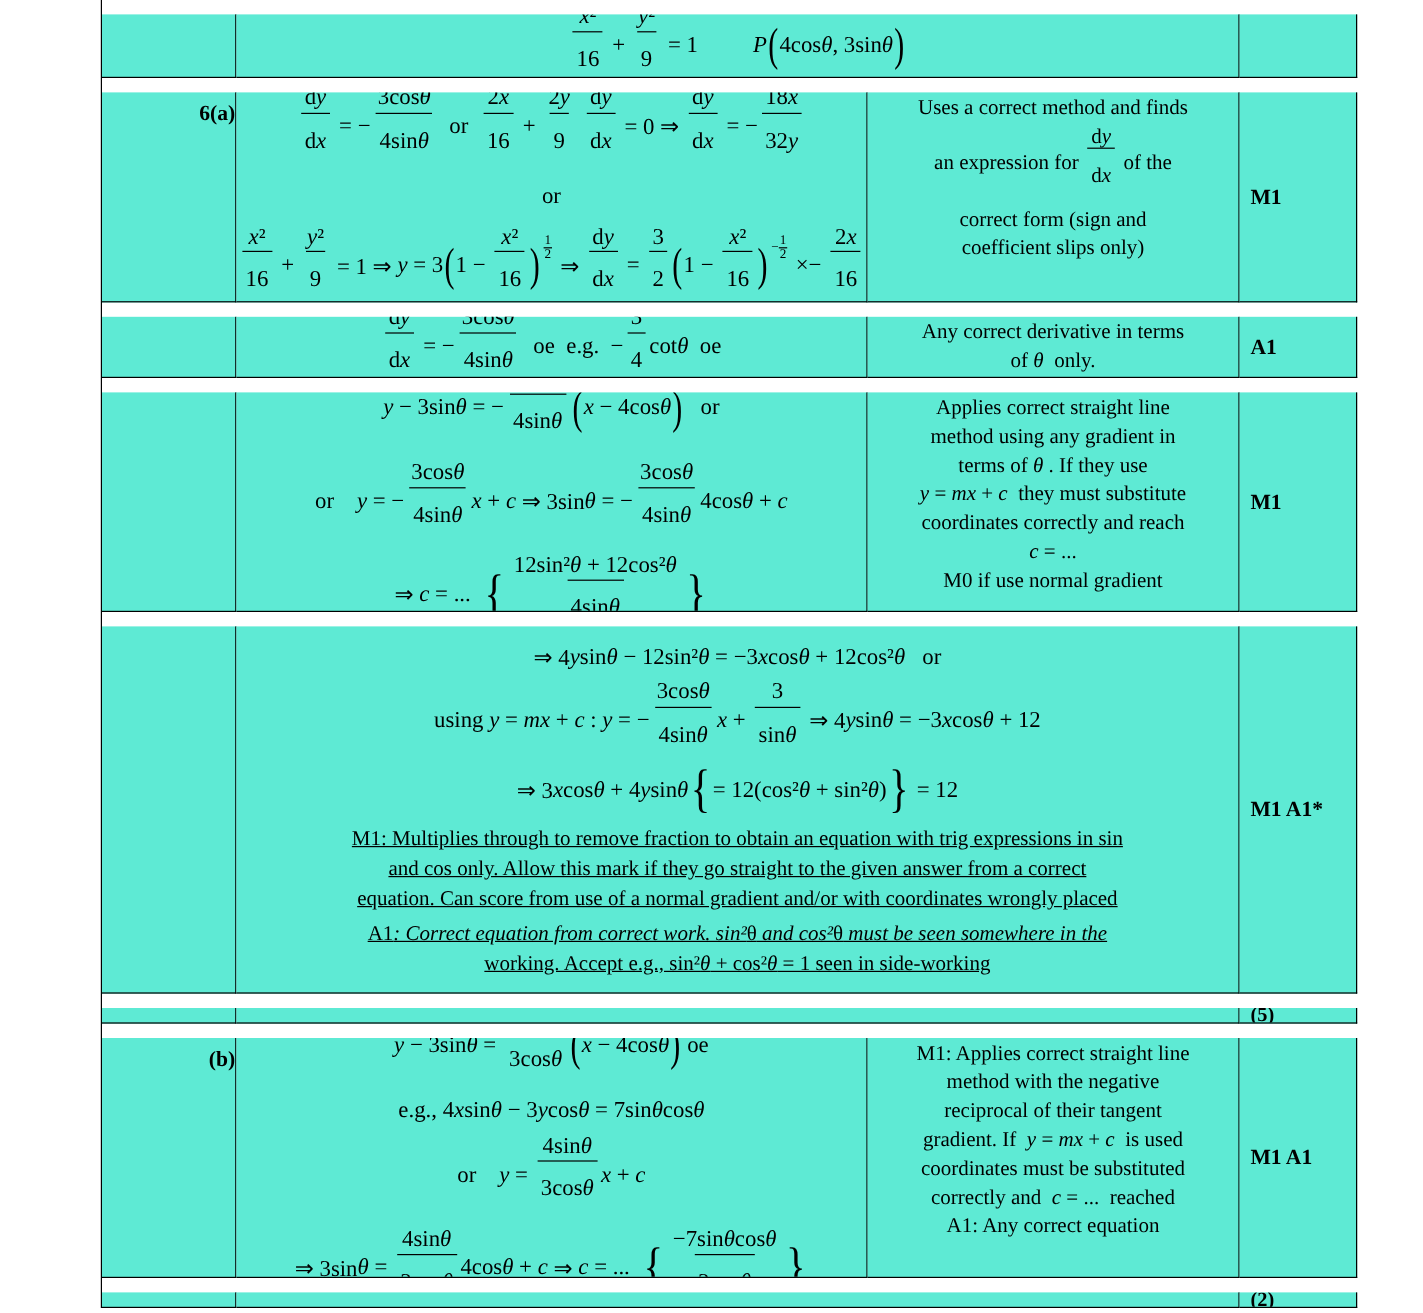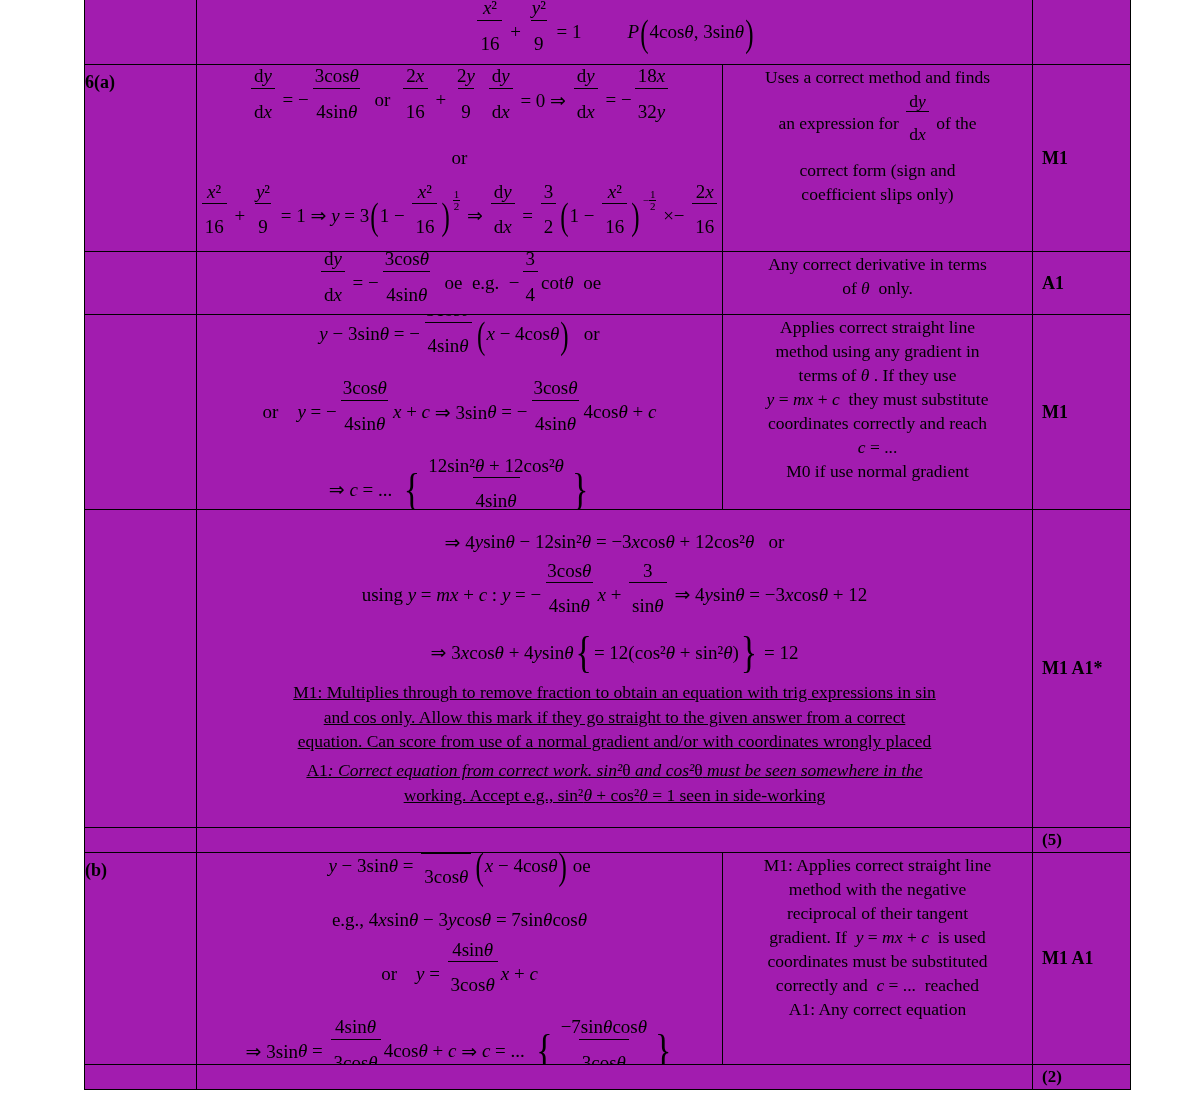--- a/index.html
+++ b/index.html
@@ -4,23 +4,23 @@
 <style>
   html,body{margin:0;padding:0;background:#ffffff;}
   .page{position:relative;width:1186px;height:1094px;background:#ffffff;overflow:hidden;
         font-family:"Liberation Serif",serif;color:#000;}
   .tbl{position:absolute;left:84px;top:0;width:1046px;
        display:grid;
        grid-template-columns:112px 526px 310px 98px;
        grid-template-rows:65px 187px 63px 195px 318px 25px 212px 25px;
        border-left:1.6px solid #000;}
   .td{border-right:1.6px solid #000;border-bottom:1.6px solid #000;box-sizing:border-box;
-      overflow:hidden;background:#a21caf;}
+      overflow:hidden;background:#5eead4;margin-top:12px;}
   .span2{grid-column:span 2;}
-  .qcell{font-weight:bold;text-align:left;padding-top:7px;font-size:18px;}
+  .qcell{font-weight:bold;text-align:right;padding-top:7px;font-size:18px;}
   .scheme{display:flex;flex-direction:column;justify-content:center;align-items:center;font-size:19px;}
   .notes{display:flex;flex-direction:column;align-items:center;
          font-size:17.5px;}
   .notes .mline{margin:1.5px 0;}
   .marks{display:flex;align-items:center;font-size:18px;padding-left:9px;font-weight:bold;}
   .marks.total{font-weight:bold;font-size:17px;}
   .mline{display:flex;align-items:center;justify-content:center;margin:6px 0;}
   .mline span{white-space:pre;}
   .scheme.tight .mline{margin:4px 0;}
   .frac{display:inline-flex;flex-direction:column;align-items:center;text-align:center;

